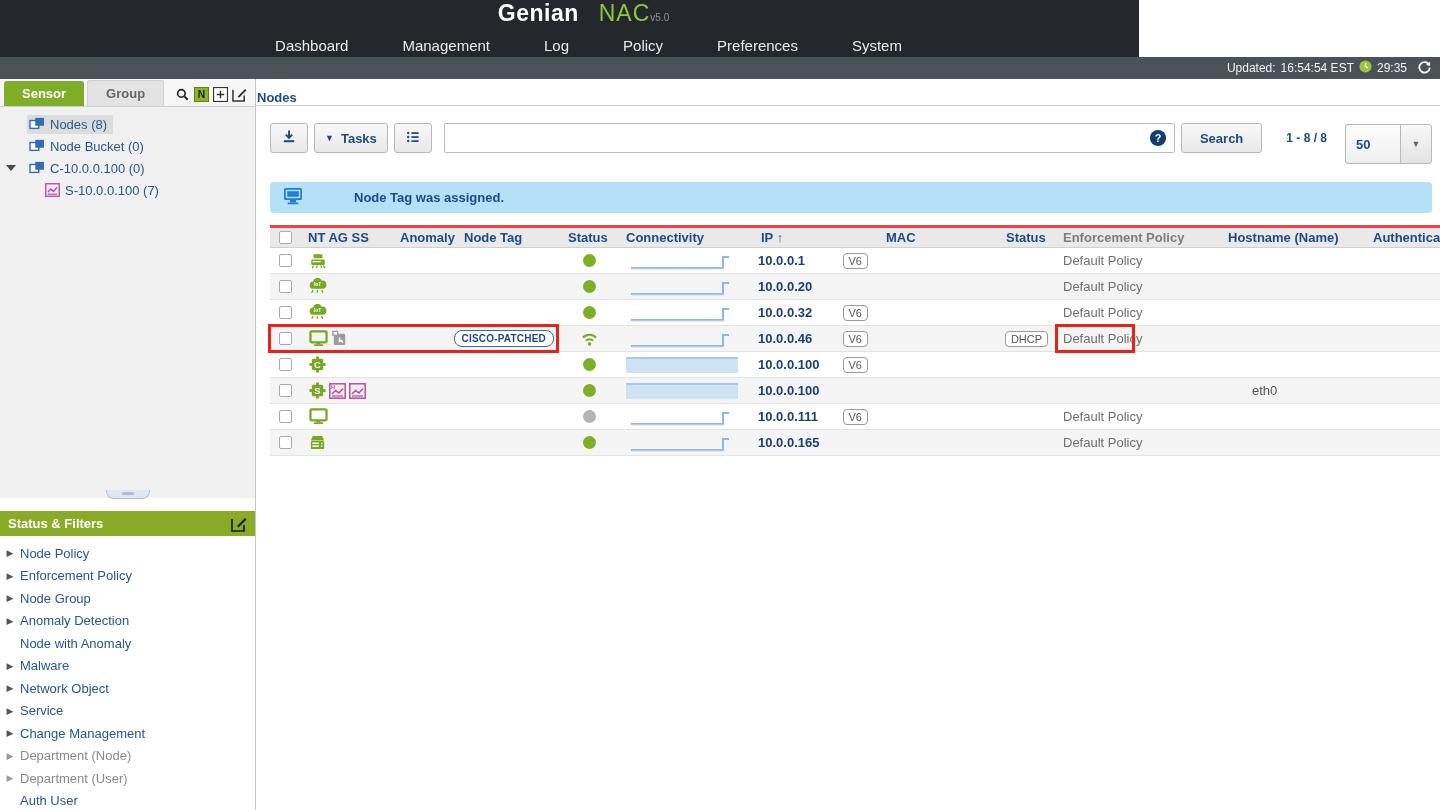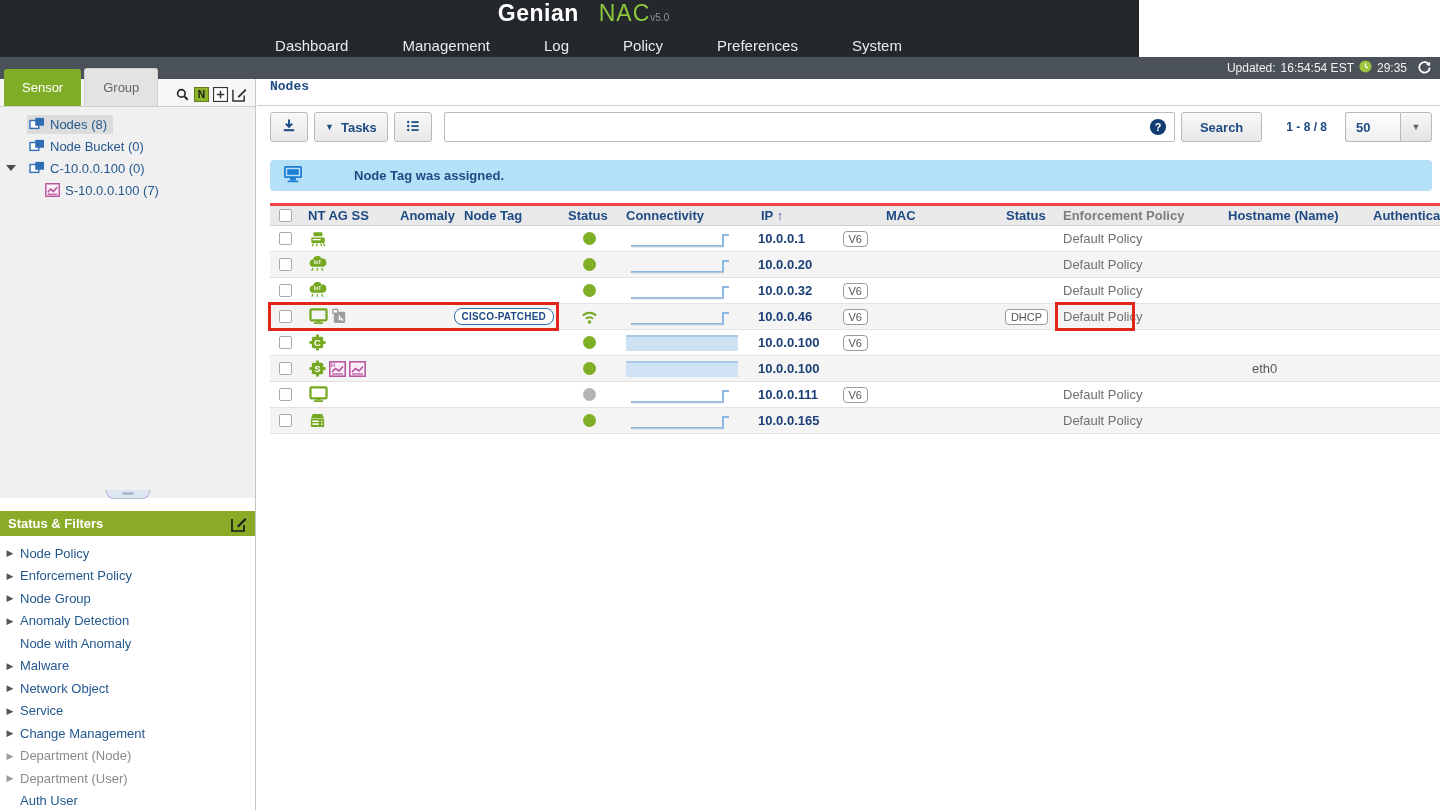--- a/index.html
+++ b/index.html
@@ -28,21 +28,21 @@
     background:#4b5159; display:flex; align-items:center; justify-content:flex-end;
     color:#f2f2f2; font-size:12px; }
   .subbar .seg { display:flex; align-items:center; gap:5px; margin-right:10px; }
   .refresh-btn { margin-right:8px; cursor:pointer; display:flex; align-items:center; }
 
   
   .sidebar { position:absolute; left:0; top:79px; width:256px; height:731px;
     border-right:1px solid #c6c6c6; background:#fff; }
   .side-tabs { height:28px; display:flex; align-items:flex-end; background:#f6f6f6;
     border-bottom:1px solid #cfcfcf; padding-left:4px; }
-  .tab { font-size:13px; font-weight:normal; padding:11px 18px; border-radius:3px 3px 0 0;
+  .tab { font-size:13px; font-weight:bold; padding:5px 18px; border-radius:3px 3px 0 0;
     cursor:pointer; }
   .tab.active { background:#7fad27; color:#fff; }
   .tab.inactive { background:#e3e3e3; color:#666; border:1px solid #cfcfcf; border-bottom:none; margin-left:3px; }
   .side-tab-icons { margin-left:auto; display:flex; align-items:center; gap:4px; padding-right:8px; padding-bottom:4px; }
   .side-tab-icons .ic { cursor:pointer; display:flex; }
 
   .tree-panel { height:391px; background:#f0f0f0; padding-top:6px; position:relative; }
   .tree-item { display:flex; align-items:center; font-size:13px; color:#24588f;
     height:22px; cursor:pointer; }
   .tree-item .caret { width:22px; display:flex; justify-content:center; }
@@ -60,36 +60,36 @@
   .filters-header .sp { flex:1; }
   .filters-list { background:#fff; padding-top:6px; }
   .filter-item { display:flex; align-items:center; height:22.5px; font-size:13px;
     color:#24588f; cursor:pointer; }
   .filter-item .arr { width:20px; display:flex; justify-content:center; font-size:9px; color:#555; }
   .filter-item.muted { color:#8a8a8a; }
   .filter-item.muted .arr { color:#9a9a9a; }
 
   
   .main { position:absolute; left:257px; top:79px; width:1183px; height:731px; background:#fff; }
-  .page-title-row { height:27px; display:flex; align-items:flex-start; padding-left:13px;
-    border-bottom:1px solid #cfcfcf;font-family:Liberation Mono, monospace; }
+  .page-title-row { height:27px; display:flex; align-items:flex-end; 
+    border-bottom:1px solid #cfcfcf; }
   .page-title { font-size:13px; font-weight:bold; color:#1e4a84; }
 
   .toolbar { display:flex; align-items:center; margin:6px 8px 0 13px; gap:6px; }
   .btn { height:30px; background:linear-gradient(#f8f8f8,#e8e8e8); border:1px solid #b9b9b9;
     border-radius:3px; display:flex; align-items:center; justify-content:center;
     color:#1e4a84; font-size:13px; font-weight:bold; cursor:pointer; padding:0 10px; }
   .btn.icon-only { width:38px; padding:0; }
   .btn .caret-down { font-size:9px; margin-right:7px; color:#1e4a84; }
   .filter-input-wrap { position:relative; flex:1; margin-left:6px; }
   .filter-input-wrap input { width:100%; height:30px; border:1px solid #bbb; border-radius:2px;
     padding:0 34px 0 8px; font-size:13px; outline:none; }
   .filter-input-wrap .qmark { position:absolute; right:8px; top:6px; cursor:pointer; }
   .range-label { font-size:12px; font-weight:bold; color:#1e4a84; margin:0 12px 0 18px; white-space:nowrap; }
-  .pagesize { display:flex; height:30px; }
+  .pagesize { display:flex; height:40px;margin-top:12px; }
   .pagesize .val { width:55px; background:linear-gradient(#fdfdfd,#efefef); border:1px solid #b9b9b9;
     border-right:none; border-radius:3px 0 0 3px; display:flex; align-items:center;
     padding-left:10px; font-size:13px; font-weight:bold; color:#1e4a84; }
   .pagesize .dd { width:32px; background:linear-gradient(#f8f8f8,#e3e3e3); border:1px solid #b9b9b9;
     border-radius:0 3px 3px 0; display:flex; align-items:center; justify-content:center;
     font-size:9px; color:#666; cursor:pointer; }
 
   .notification { margin:18px 8px 0 13px; height:31px; background:#b5e1f8; border-radius:4px;
     display:flex; align-items:center; padding-left:12px;gap:36px; }
   .notification .txt { font-size:13px; font-weight:bold; color:#1e4a84; margin-left:14px; }

